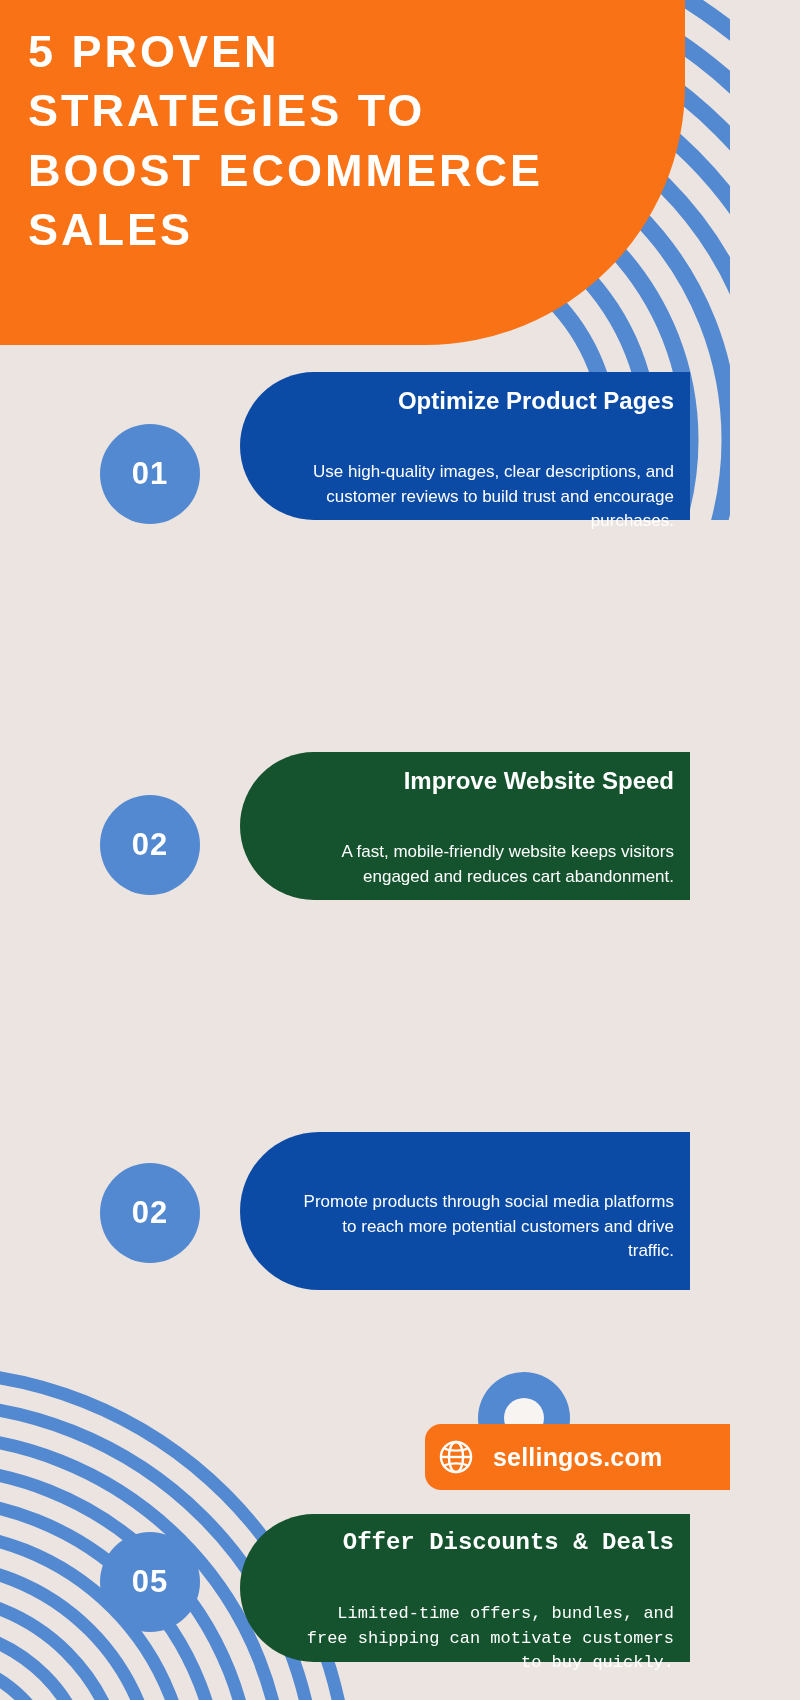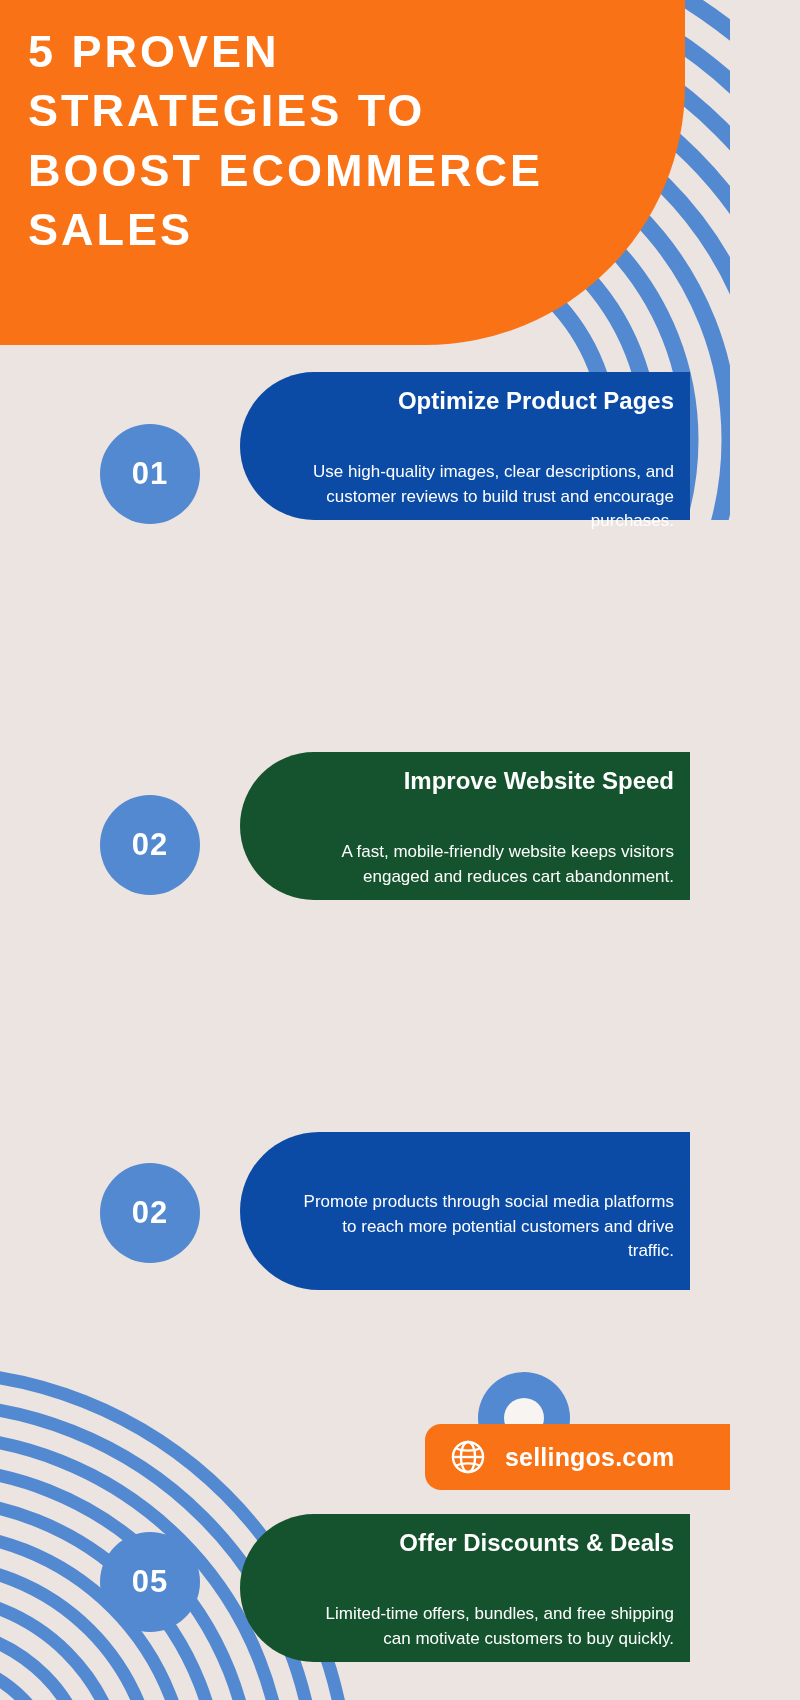--- a/index.html
+++ b/index.html
@@ -123,21 +123,21 @@
     margin-top: 44px;
   }
 
   
   .row1 .card   { top: 10px;  height: 148px; }
   .row1 .badge  { top: 62px; }
   .row2 .card   { top: 205px; height: 148px; }
   .row2 .badge  { top: 248px; }
   .row3 .card   { top: 400px; height: 158px; }
   .row3 .badge  { top: 431px; }
-  .row4 .card   { top: 597px; height: 148px; }
+  .row4 .card   { top: 597px; height: 148px; font-family: Liberation Mono, monospace; }
   .row4 .badge  { top: 615px; }
 
   
   .logo-circle {
     position: absolute;
     left: 478px;
     top: 1372px;
     width: 92px;
     height: 92px;
     border-radius: 50%;
@@ -158,21 +158,21 @@
   .url-badge {
     position: absolute;
     left: 425px;
     top: 1424px;
     width: 350px;
     height: 66px;
     background: #f97316;
     border-radius: 16px;
     display: flex;
     align-items: center;
-    padding-left: 24px;
+    padding-left: 12px;
     box-sizing: border-box;
     z-index: 7;
   }
   .globe-icon {
     width: 38px;
     height: 38px;
     flex: 0 0 38px;
     margin-right: 18px;
   }
   .url-text {

